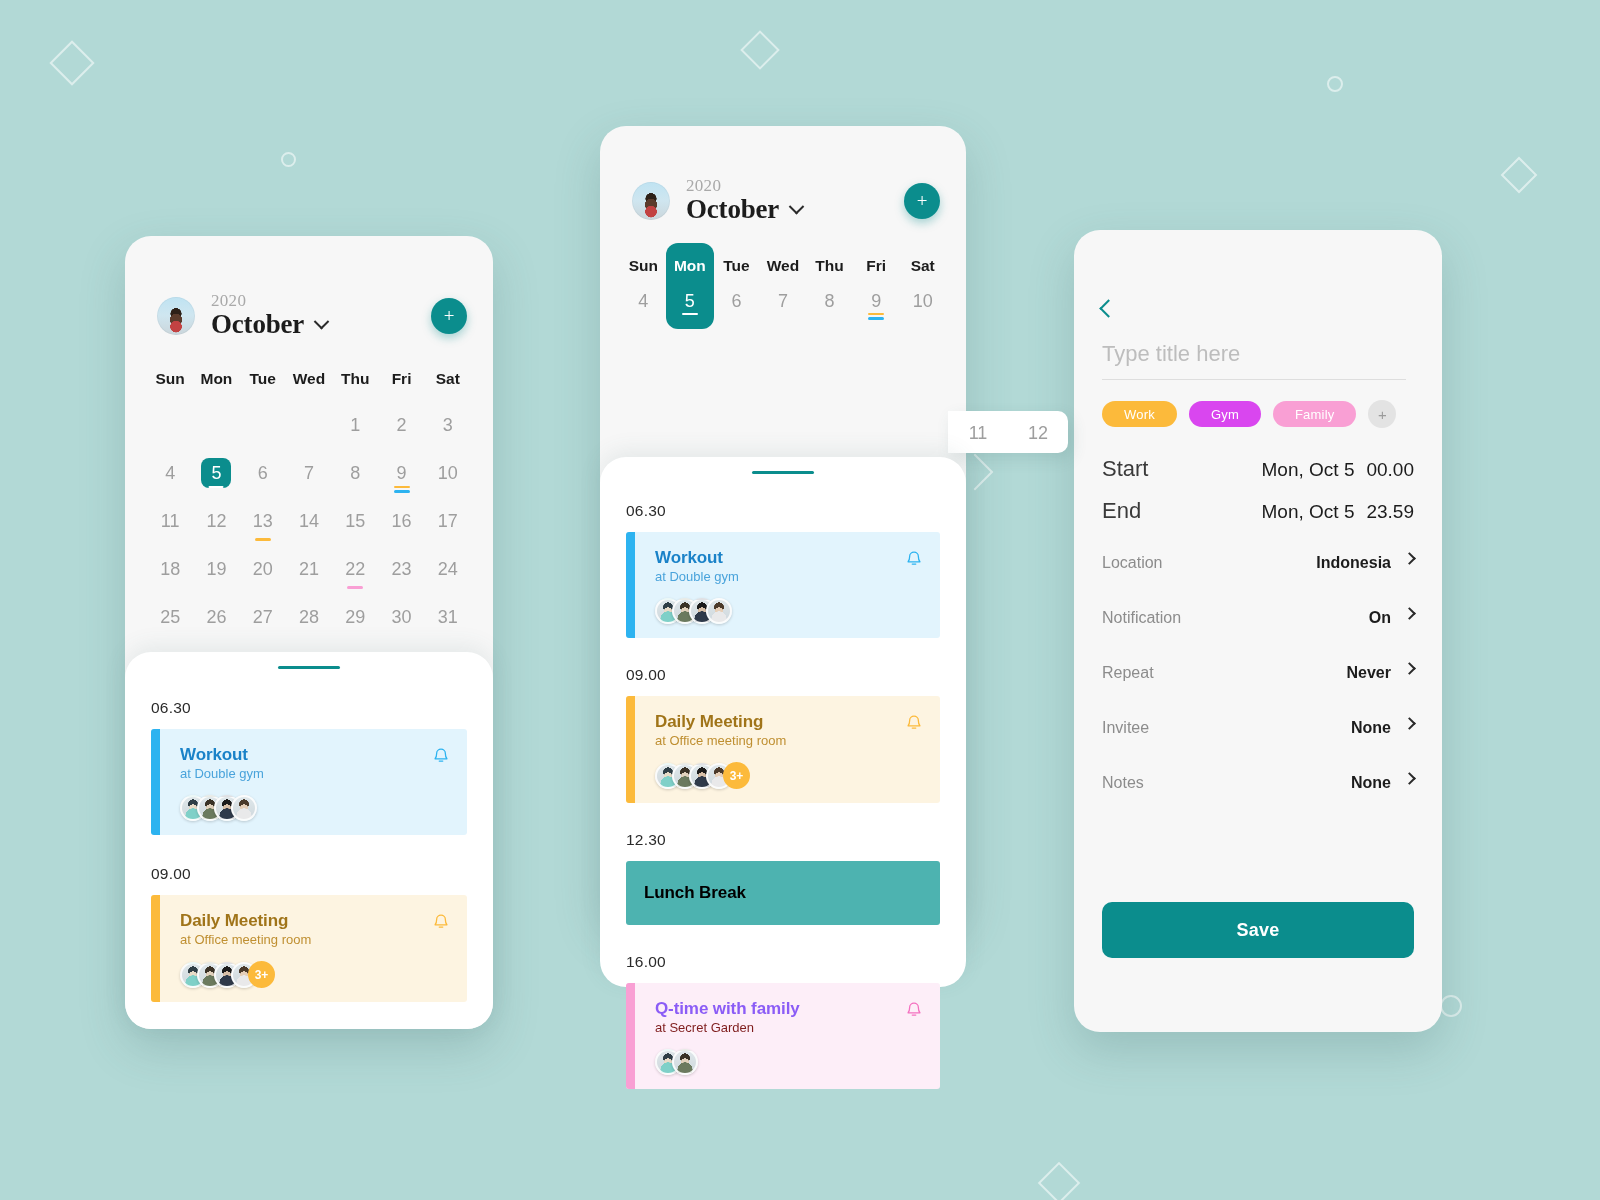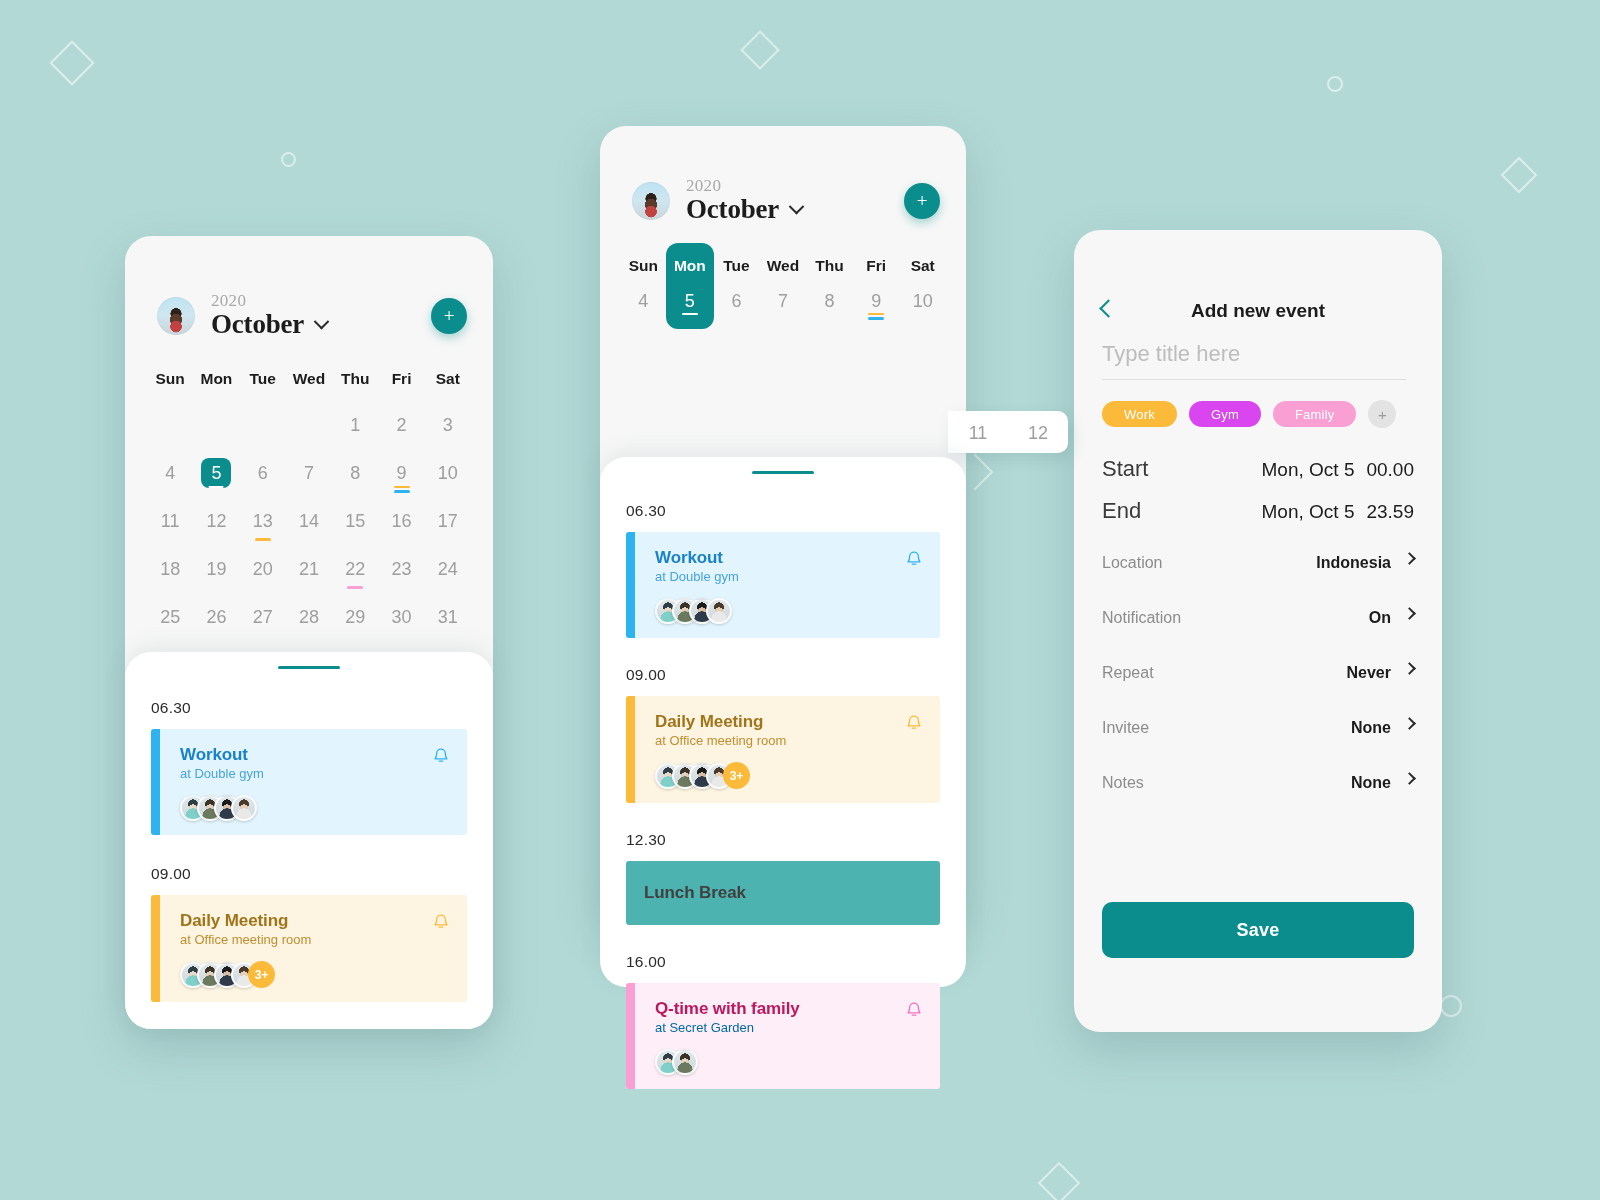--- a/index.html
+++ b/index.html
@@ -536,31 +536,31 @@
                 <div class="av" style="background:radial-gradient(circle at 50% 86%, #e9e9ea 0 34%, transparent 35%),radial-gradient(circle at 50% 52%, #e6cfb8 0 25%, transparent 26%),radial-gradient(circle at 50% 33%, #4b3a2a 0 26%, transparent 27%),linear-gradient(180deg,#dfe7ea,#cfd8dd);"></div>
                 <div class="more" style="background:#fcba3b">3+</div>
               </div>
             </div>
           </div>
         </div>
         <div style="margin-top:28px">
           <div class="tline" style="margin-bottom:12px">12.30</div>
           <div class="event solid" style="background:#4db3b0">
             <div class="body">
-              <div class="title" style="color:#404040">Lunch Break</div>
+              <div class="title" style="color:#000000">Lunch Break</div>
             </div>
           </div>
         </div>
         <div style="margin-top:28px">
           <div class="tline" style="margin-bottom:12px">16.00</div>
           <div class="event" style="background:#fdeef8">
             <div class="bar" style="background:#f99fd4"></div>
             <div class="body">
-              <div class="title" style="color:#be185d">Q-time with family</div>
-              <div class="sub" style="color:#0369a1">at Secret Garden</div>
+              <div class="title" style="color:#8b5cf6">Q-time with family</div>
+              <div class="sub" style="color:#7f1d1d">at Secret Garden</div>
               <div class="bell">
                 <svg viewBox="0 0 22 24" fill="none" stroke="#f471c0" stroke-width="1.8" stroke-linecap="round" stroke-linejoin="round">
                   <path d="M5 10a6 6 0 0 1 12 0c0 5 1.6 6.6 2.2 7.3H2.8C3.4 16.6 5 15 5 10z"></path>
                   <path d="M8.6 20.4h4.8"></path>
                 </svg>
               </div>
               <div class="avstack">
                 <div class="av" style="background:radial-gradient(circle at 50% 86%, #7fd0c8 0 34%, transparent 35%),radial-gradient(circle at 50% 52%, #e8dcc8 0 25%, transparent 26%),radial-gradient(circle at 50% 33%, #2f3e46 0 26%, transparent 27%),linear-gradient(180deg,#dfe7ea,#cfd8dd);"></div>
                 <div class="av" style="background:radial-gradient(circle at 50% 86%, #6b7a5e 0 34%, transparent 35%),radial-gradient(circle at 50% 52%, #e2d2bd 0 25%, transparent 26%),radial-gradient(circle at 50% 33%, #3a3226 0 26%, transparent 27%),linear-gradient(180deg,#dfe7ea,#cfd8dd);"></div>
               </div>
@@ -568,21 +568,20 @@
           </div>
         </div>
       </div>
   </div>
 </div>
 
 <div class="phone" style="left:1074px; top:230px; width:368px; height:802px;">
 
   <div style="display:flex; align-items:center; padding:72px 28px 0 28px; position:relative;">
     <div class="back-chev"></div>
-    <div class="p3-title" style="position:absolute; left:0; right:0; text-align:center; top:70px;">Add new event</div>
   </div>
 
   <div style="padding:26px 36px 0 28px;">
     <input class="title-input" type="text" placeholder="Type title here" value="" style="">
   </div>
 
   <div class="chips" id="p3-chips" style="padding:20px 28px 0 28px;">
       <div class="chip" style="background:#fcba3b">Work</div>
       <div class="chip" style="background:#d946ef">Gym</div>
       <div class="chip" style="background:#f99fd4">Family</div>

